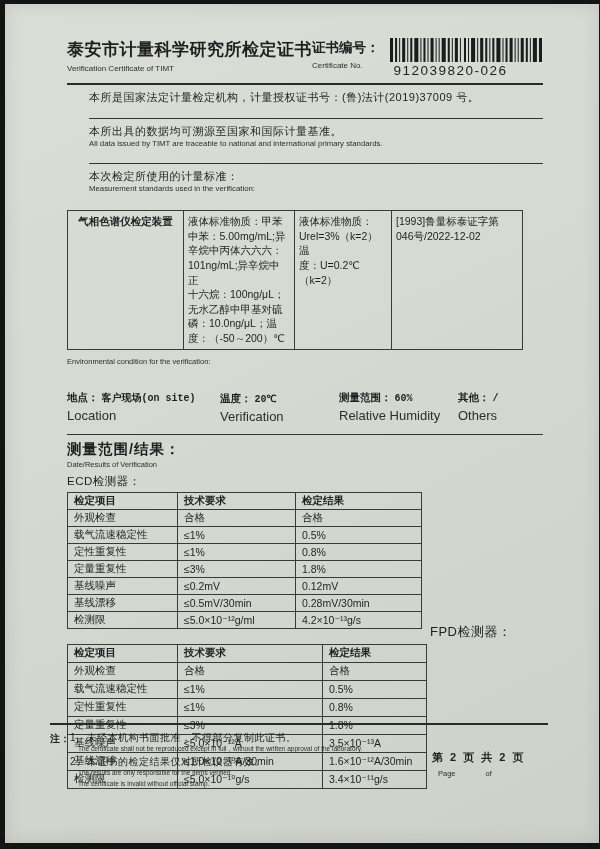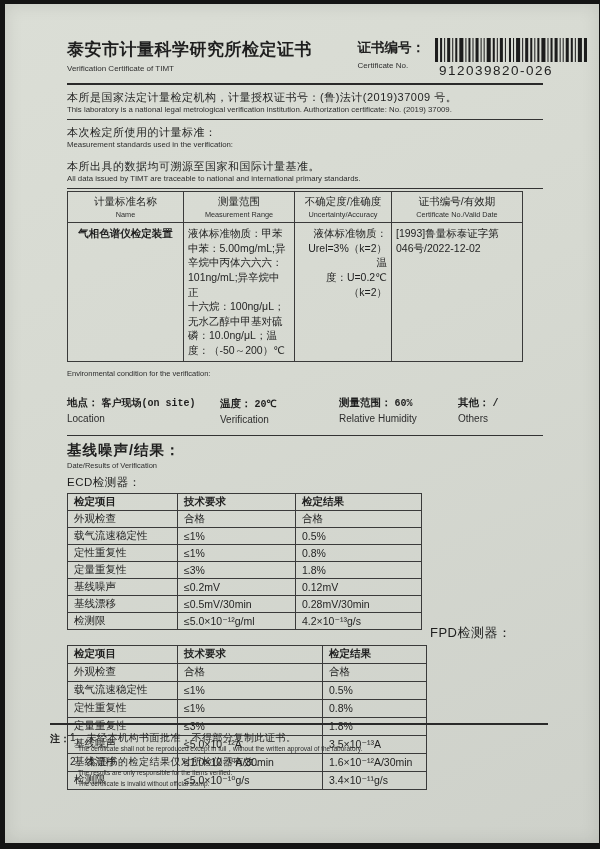--- a/index.html
+++ b/index.html
@@ -12,66 +12,66 @@
     overflow:hidden;
   }
   .paper {
     position:absolute; left:5px; top:4px; width:594px; height:839px;
     background:linear-gradient(155deg,#dbded6 0%,#d6d9d1 45%,#ced1ca 100%);
     box-shadow:inset 0 0 18px rgba(0,0,0,0.10);
   }
   .content { padding:34px 56px 0 62px; position:relative; }
 
   
-  .header { display:flex; justify-content:space-between; align-items:flex-start; }
+  .header { display:flex; align-items:flex-start; }
   .title-cn { font-size:17px; font-weight:bold; letter-spacing:0.5px; }
   .title-en { font-size:8px; color:#2e2e2e; margin-top:3px; }
   .certno-area { display:flex; gap:10px; margin-right:-44px; }
   .certno-labels { text-align:left; padding-top:1px; }
   .certno-cn { font-size:13.5px; font-weight:bold; }
   .certno-en { font-size:8px; color:#2e2e2e; margin-top:4px; }
   .barcode-block { width:152px; }
   .barcode { display:block; width:152px; height:24px; }
   .barcode-num { font-size:13.5px; letter-spacing:1.5px; margin-top:1px; padding-left:4px; }
 
   .rule-thick { height:2.2px; background:#2a2a2a; margin-top:5px; }
 
   
-  .statement { padding:5px 0 4px; }
+  .statement { padding:5px 0 14px;margin-left:22px; }
   .statement.lined { border-bottom:1.4px solid #333; }
   .st-cn { font-size:11px; line-height:14px; letter-spacing:0.5px; }
   .st-en { font-size:7.8px; line-height:10px; color:#2d2d2d; margin-top:1px; }
 
   
   table { border-collapse:collapse; }
   .standards { width:455px; margin-top:2px; table-layout:fixed; }
   .standards th, .standards td { border:1.3px solid #3a3a3a; }
   .standards th { font-weight:normal; height:31px; vertical-align:middle; }
   .th-cn { font-size:10.5px; }
   .th-en { font-size:7.3px; color:#2d2d2d; margin-top:1px; }
   .standards td {
     vertical-align:top; font-size:10.5px; line-height:14.6px;
     padding:3px 4px; white-space:pre-line; height:114px;
   }
   .td-name { text-align:center; font-weight:600; }
-  .td-center { text-align:right;margin-top:22px; }
+  .td-center { text-align:left;margin-top:22px; }
 
   
   .env { margin-top:7px; }
   .env-t-cn { font-size:10.5px; font-weight:bold; letter-spacing:0.5px; }
   .env-t-en { font-size:7.5px; color:#2d2d2d; margin-top:1px; }
-  .env-row { display:flex; border-bottom:1.3px solid #333; margin-top:18px; padding-bottom:10px; }
+  .env-row { display:flex; border-bottom:1.3px solid #333; margin-top:25px; padding-bottom:10px; }
   .env-item { }
   .env-item:nth-child(1){ width:153px; }
   .env-item:nth-child(2){ width:119px; }
   .env-item:nth-child(3){ width:119px; }
   .env-line { font-size:10.5px; white-space:nowrap; }
   .env-label { font-weight:bold; }
   .env-value { font-weight:bold; font-family:"Liberation Mono","DejaVu Sans Mono",monospace; font-size:10px; }
-  .env-en { font-size:10px; color:#2d2d2d; margin-top:3px; }
+  .env-en { font-size:13px; color:#2d2d2d; margin-top:3px; }
 
   
   .res-title-cn { font-size:14.5px; font-weight:bold; letter-spacing:1px; margin-top:5px; }
   .res-title-en { font-size:7.5px; color:#2d2d2d; margin-top:1px; }
   .det-label { font-size:11.5px; margin-top:5px; letter-spacing:0.5px; }
   .res-table { margin-top:3px; table-layout:fixed; }
   .res-table th, .res-table td {
     border:1.4px solid #3a3a3a; font-size:10.5px; text-align:left;
     padding:1px 6px; height:17px; vertical-align:middle; white-space:nowrap;
   }
@@ -154,57 +154,38 @@
             </g>
           </svg>
           <div class="barcode-num">912039820-026</div>
         </div>
       </div>
     </div>
     <div class="rule-thick"></div>
 
     <div class="statement lined">
       <div class="st-cn">本所是国家法定计量检定机构，计量授权证书号：(鲁)法计(2019)37009 号。</div>
-      <div class="st-en">This laboratory is a national legal metrological verification institution. Authorization certificate: No. (2019) 37009.</div>
+    </div>
+    <div class="statement lined">
+      <div class="st-cn">本所出具的数据均可溯源至国家和国际计量基准。</div>
+      <div class="st-en">All data issued by TIMT are traceable to national and international primary standards.</div>
     </div>
     <div class="statement">
       <div class="st-cn">本次检定所使用的计量标准：</div>
       <div class="st-en">Measurement standards used in the verification:</div>
-    </div>
-    <div class="statement lined">
-      <div class="st-cn">本所出具的数据均可溯源至国家和国际计量基准。</div>
-      <div class="st-en">All data issued by TIMT are traceable to national and international primary standards.</div>
     </div>
 
     <table class="standards">
       <colgroup>
           <col style="width:116px">
           <col style="width:111px">
           <col style="width:97px">
           <col style="width:131px">
         </colgroup>
       <tbody>
-          <tr>
-        <th>
-          <div class="th-cn">计量标准名称</div>
-          <div class="th-en">Name</div>
-        </th>
-        <th>
-          <div class="th-cn">测量范围</div>
-          <div class="th-en">Measurement Range</div>
-        </th>
-        <th>
-          <div class="th-cn">不确定度/准确度</div>
-          <div class="th-en">Uncertainty/Accuracy</div>
-        </th>
-        <th>
-          <div class="th-cn">证书编号/有效期</div>
-          <div class="th-en">Certificate No./Valid Date</div>
-        </th>
-      </tr>
       <tr>
         <td class="td-name">气相色谱仪检定装置</td>
         <td>液体标准物质：甲苯
 中苯：5.00mg/mL;异
 辛烷中丙体六六六：
 101ng/mL;异辛烷中正
 十六烷：100ng/μL；
 无水乙醇中甲基对硫
 磷：10.0ng/μL；温
 度：（-50～200）℃</td>
@@ -244,21 +225,21 @@
         <div class="env-item">
           <div class="env-line">
             <span class="env-label">其他：</span>
             <span class="env-value">/</span>
           </div>
           <div class="env-en">Others</div>
         </div>
       </div>
     </div>
 
-    <div class="res-title-cn">基线噪声/结果：</div>
+    <div class="res-title-cn">测量范围/结果：</div>
     <div class="res-title-en">Date/Results of Verification</div>
 
     <div class="det-label">ECD检测器：</div>
     <table class="res-table ecd">
       <colgroup>
           <col>
           <col>
           <col>
         </colgroup>
       <tbody>
@@ -363,15 +344,22 @@
       <div class="notes">
         <div class="note-label">注：</div>
         <div>
           <div class="note-item-cn">1、未经本机构书面批准，不得部分复制此证书。</div>
           <div class="note-item-en">The certificate shall not be reproduced except in full，without the written approval of the laboratory.</div>
           <div class="note-item-cn">2、本证书的检定结果仅对所检仪器有效。</div>
           <div class="note-item-en">The results are only responsible for the items verified.</div>
           <div class="note-item-en">The certificate is invalid without official stamp.</div>
         </div>
       </div>
+      <div class="pageinfo">
+        <div class="page-cn">第 2 页 共 2 页</div>
+        <div class="page-en">
+          <span>Page</span>
+          <span>of</span>
+        </div>
+      </div>
     </div>
   </div>
 </div>
 
 </body></html>

